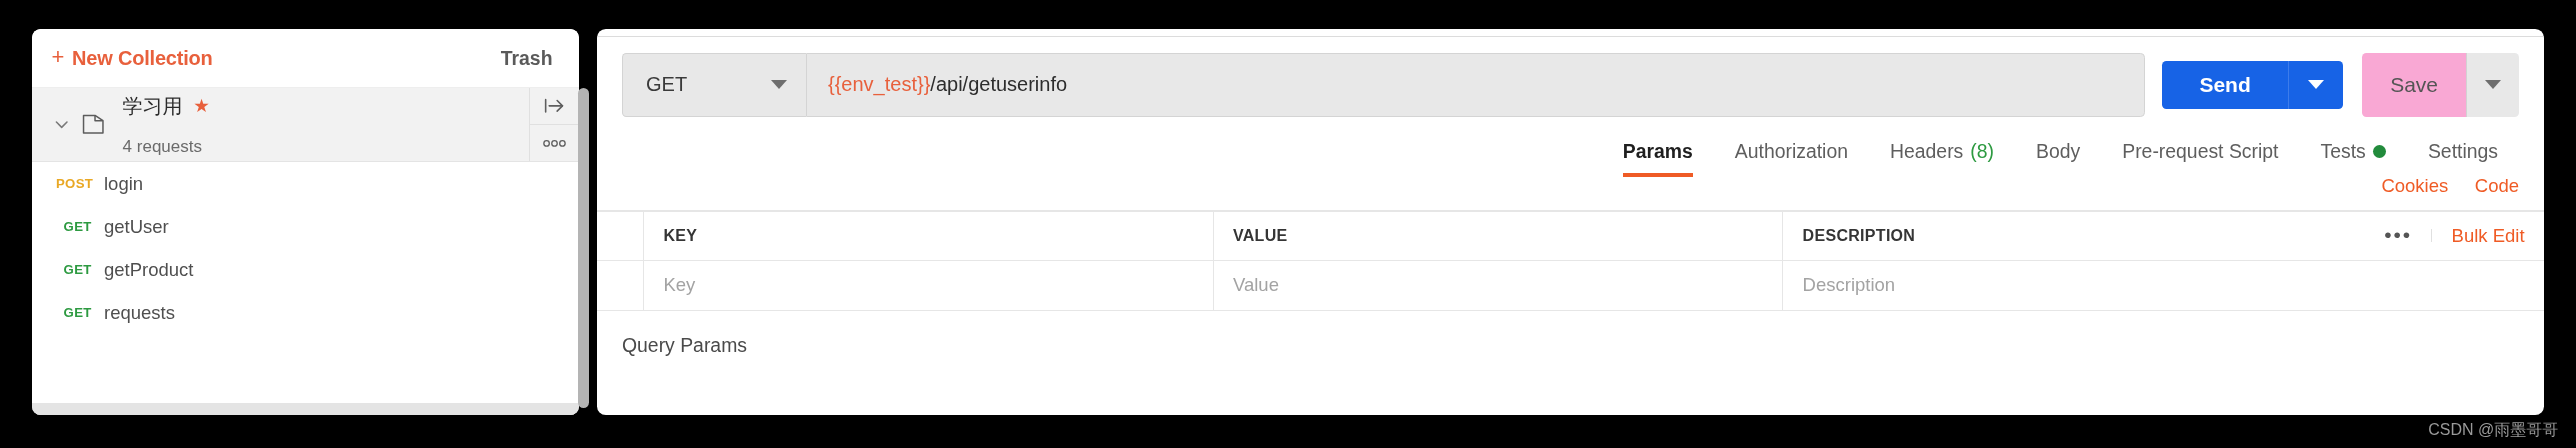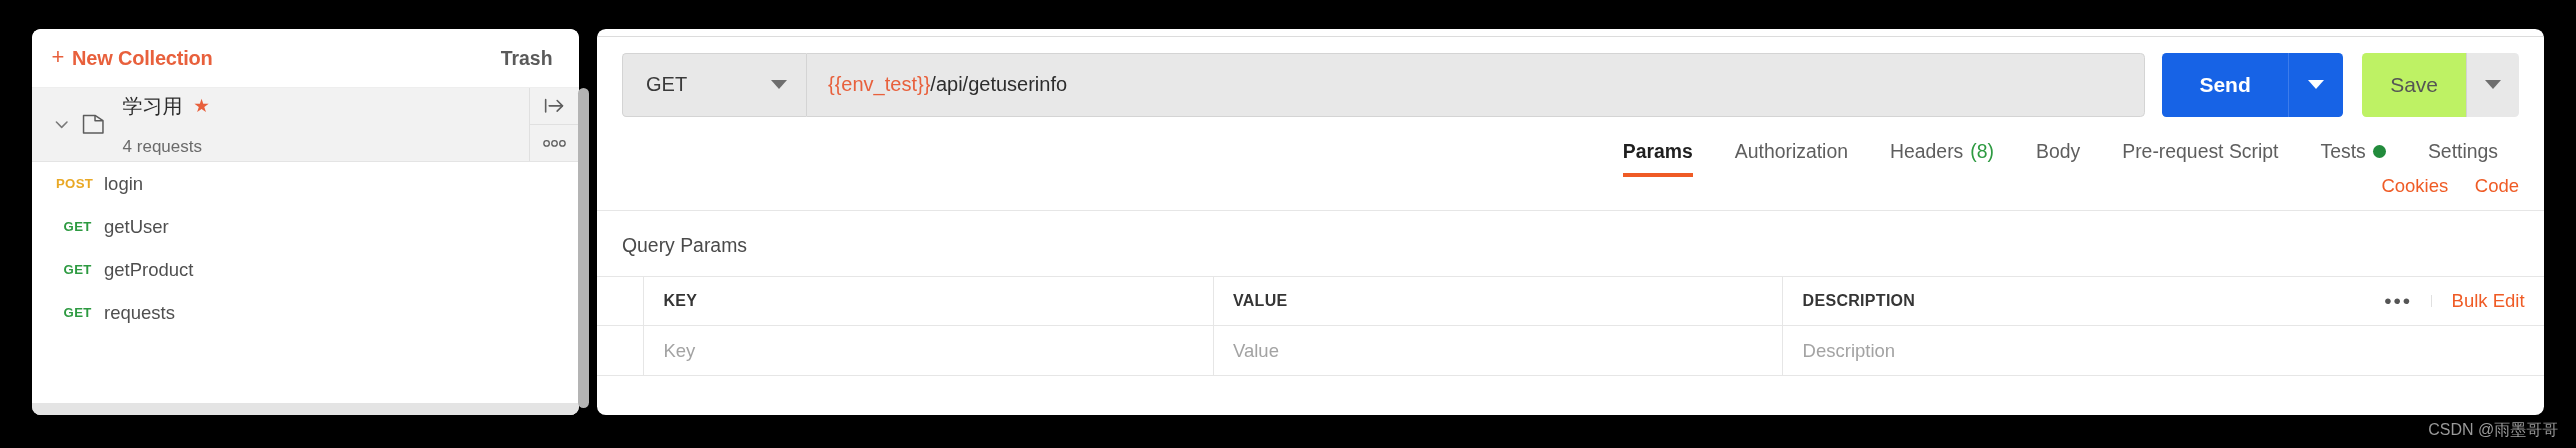--- a/index.html
+++ b/index.html
@@ -239,21 +239,21 @@
     align-items: center;
     padding: 16px 21px;
     box-sizing: border-box;
     cursor: text;
   }
   #url-text { font-size: 20px; color: #2d2d2d; white-space: nowrap; }
   #url-var { color: #e8603c; }
   #send-group {
     display: flex;
     margin-left: 17.7px;
-    height: 64px;
+    height: 48px;
     border-radius: 20px;
   }
   #send-button {
     background: #1763e6;
     color: #ffffff;
     font-size: 21px;
     font-weight: bold;
     border: none;
     border-radius: 4.4px 0 0 4.4px;
     padding: 0 37px;
@@ -271,21 +271,21 @@
     justify-content: center;
     cursor: pointer;
   }
   #send-caret-button .caret-dn { border-top-color: #ffffff; }
   #save-group {
     display: flex;
     margin-left: 19.4px;
     height: 64px;
   }
   #save-button {
-    background: #bef264;
+    background: #f9a8d4;
     color: #555555;
     font-size: 21px;
     border: none;
     border-radius: 4.4px 0 0 4.4px;
     padding: 12px 28px;
     cursor: pointer;
     font-family: "Liberation Sans", sans-serif;
   }
   #save-caret-button {
     background: #e8e8e8;
@@ -556,22 +556,20 @@
       </div>
       <div class="tab">
         <span>Settings</span>
       </div>
     </div>
     <div id="tabs-right">
       <span class="link-orange">Cookies</span>
       <span class="link-orange">Code</span>
     </div>
   </div>
-
-  <div id="query-params-title">Query Params</div>
 
   <div id="params-table">
     <div class="params-header-row">
       <div class="col-check"></div>
       <div class="col-key">
         <span class="th">KEY</span>
       </div>
       <div class="col-value">
         <span class="th">VALUE</span>
       </div>
@@ -592,16 +590,18 @@
         <span class="td-placeholder">Key</span>
       </div>
       <div class="col-value">
         <span class="td-placeholder">Value</span>
       </div>
       <div class="col-desc">
         <span class="td-placeholder">Description</span>
       </div>
     </div>
   </div>
+
+  <div id="query-params-title">Query Params</div>
 </div>
 
 <div id="watermark">CSDN @雨墨哥哥</div>
 
 
 </body></html>

